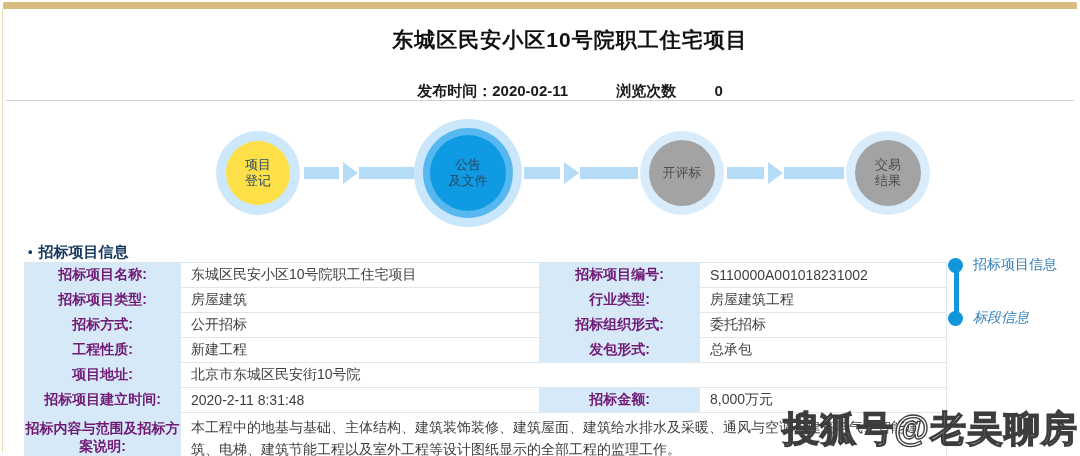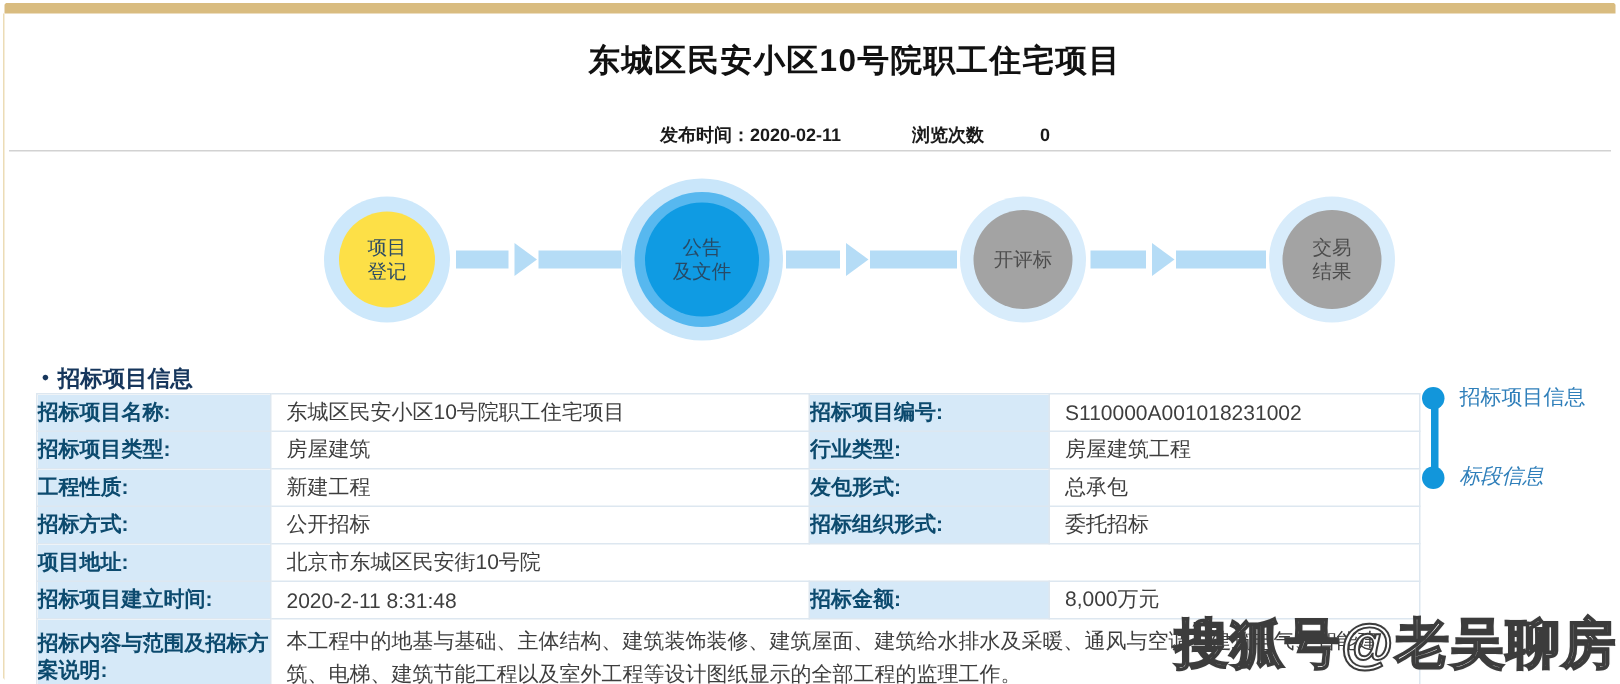--- a/index.html
+++ b/index.html
@@ -8,21 +8,21 @@
     font-family:"Liberation Sans","DejaVu Sans",sans-serif;
     border-radius:10px;
   }
   
   .top-bar{position:absolute;left:3px;top:2px;width:1074px;height:7px;background:#d9bc80;}
   .left-edge{position:absolute;left:2px;top:9px;width:1px;height:445px;background:#ecdcb6;}
 
   
   .head-zone{position:absolute;left:60px;top:0;width:1020px;text-align:center;}
   .page-title{margin-top:26px;font-size:21px;font-weight:bold;color:#111;letter-spacing:1px;}
-  .meta-row{margin-top:28px;font-size:12px;font-weight:bold;color:#1a1a1a;}
+  .meta-row{margin-top:28px;font-size:15px;font-weight:bold;color:#1a1a1a;}
   .meta-row .gap-l{margin-left:44px;}
   .meta-row .gap-s{margin-left:34px;}
   .divider{position:absolute;left:6px;top:100px;width:1068px;height:1px;background:#d2d2d2;}
 
   
   .flow{position:absolute;left:0;top:120px;width:1080px;height:112px;}
   .step{position:absolute;transform:translate(-50%,-50%);border-radius:50%;
         display:flex;align-items:center;justify-content:center;text-align:center;
         font-size:13px;line-height:1.25;white-space:pre-line;cursor:pointer;}
   .step.blue{background:#fde047;color:#2c4a63;box-shadow:0 0 0 10px #cde8fb;}
@@ -44,21 +44,21 @@
   .a3{left:727px;width:117px;}
 
   
   .section-head{position:absolute;left:28px;top:243px;font-size:15px;font-weight:bold;color:#16365c;}
   .section-head .bullet{font-size:13px;margin-right:6px;vertical-align:1px;}
 
   
   .info-table{position:absolute;left:24px;top:262px;width:922px;border-collapse:collapse;
               font-size:14px;table-layout:fixed;background:#fff;}
   .info-table td{border:1px solid #dde7f0;height:24px;padding:0;overflow:hidden;}
-  .info-table td.lbl{background:#d6e9f8;color:#0c4a6e;font-weight:bold;text-align:left;}
+  .info-table td.lbl{background:#d6e9f8;color:#701a75;font-weight:bold;text-align:center;}
   .info-table td.val{color:#3e3e3e;text-align:left;padding-left:10px;}
   .info-table td.desc{line-height:1.6;padding:3px 10px;vertical-align:top;}
   .info-table{border:1px solid #c9d4de;}
 
   
   .side-nav{position:absolute;left:948px;top:256px;width:130px;height:90px;}
   .side-line{position:absolute;left:6px;top:14px;width:5px;height:53px;background:#1296db;}
   .side-item{position:absolute;left:0;display:flex;align-items:center;cursor:pointer;}
   .si1{top:0;}
   .si2{top:53px;font-style:italic;}
@@ -132,30 +132,30 @@
         <td class="lbl">招标项目编号:</td>
         <td class="val">S110000A001018231002</td>
       </tr>
       <tr>
         <td class="lbl">招标项目类型:</td>
         <td class="val">房屋建筑</td>
         <td class="lbl">行业类型:</td>
         <td class="val">房屋建筑工程</td>
       </tr>
       <tr>
+        <td class="lbl">招标方式:</td>
+        <td class="val">公开招标</td>
+        <td class="lbl">招标组织形式:</td>
+        <td class="val">委托招标</td>
+      </tr>
+      <tr>
         <td class="lbl">工程性质:</td>
         <td class="val">新建工程</td>
         <td class="lbl">发包形式:</td>
         <td class="val">总承包</td>
-      </tr>
-      <tr>
-        <td class="lbl">招标方式:</td>
-        <td class="val">公开招标</td>
-        <td class="lbl">招标组织形式:</td>
-        <td class="val">委托招标</td>
       </tr>
       <tr>
         <td class="lbl">项目地址:</td>
         <td class="val" colspan="3">北京市东城区民安街10号院</td>
       </tr>
       <tr>
         <td class="lbl">招标项目建立时间:</td>
         <td class="val">2020-2-11 8:31:48</td>
         <td class="lbl">招标金额:</td>
         <td class="val">8,000万元</td>

